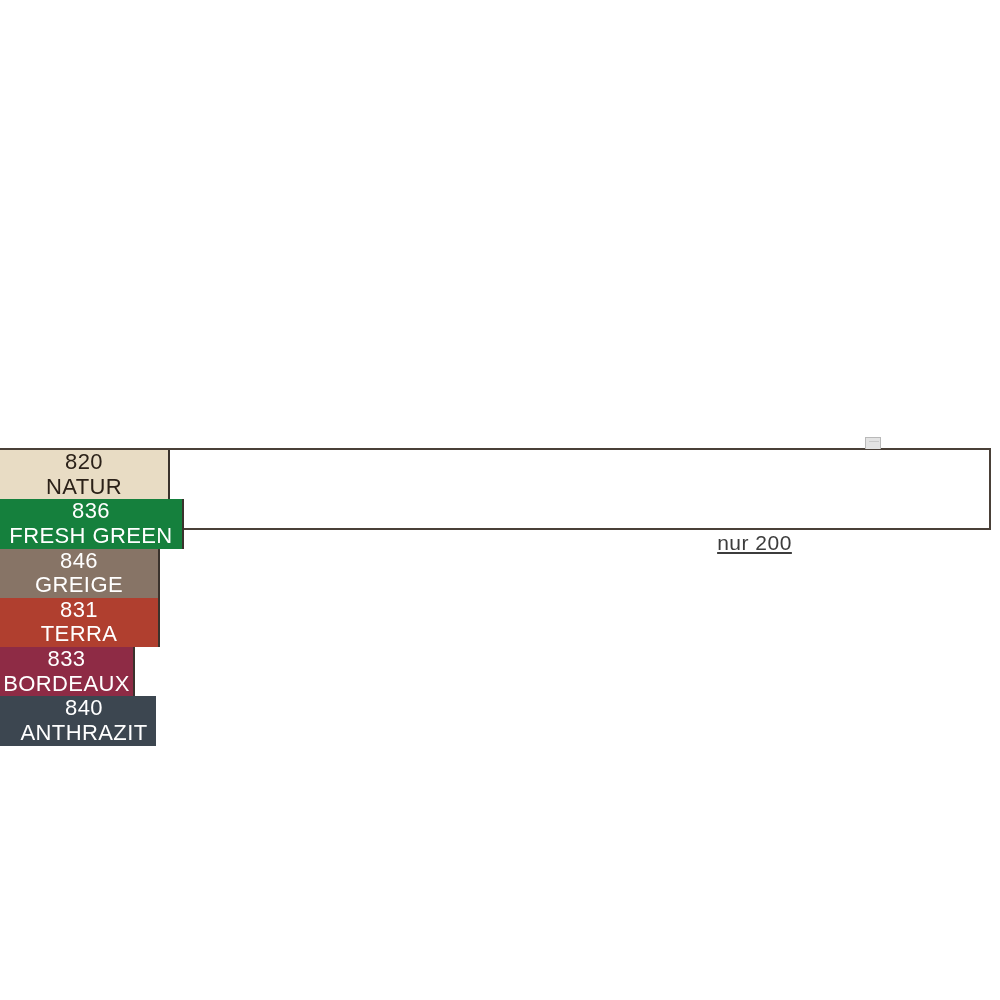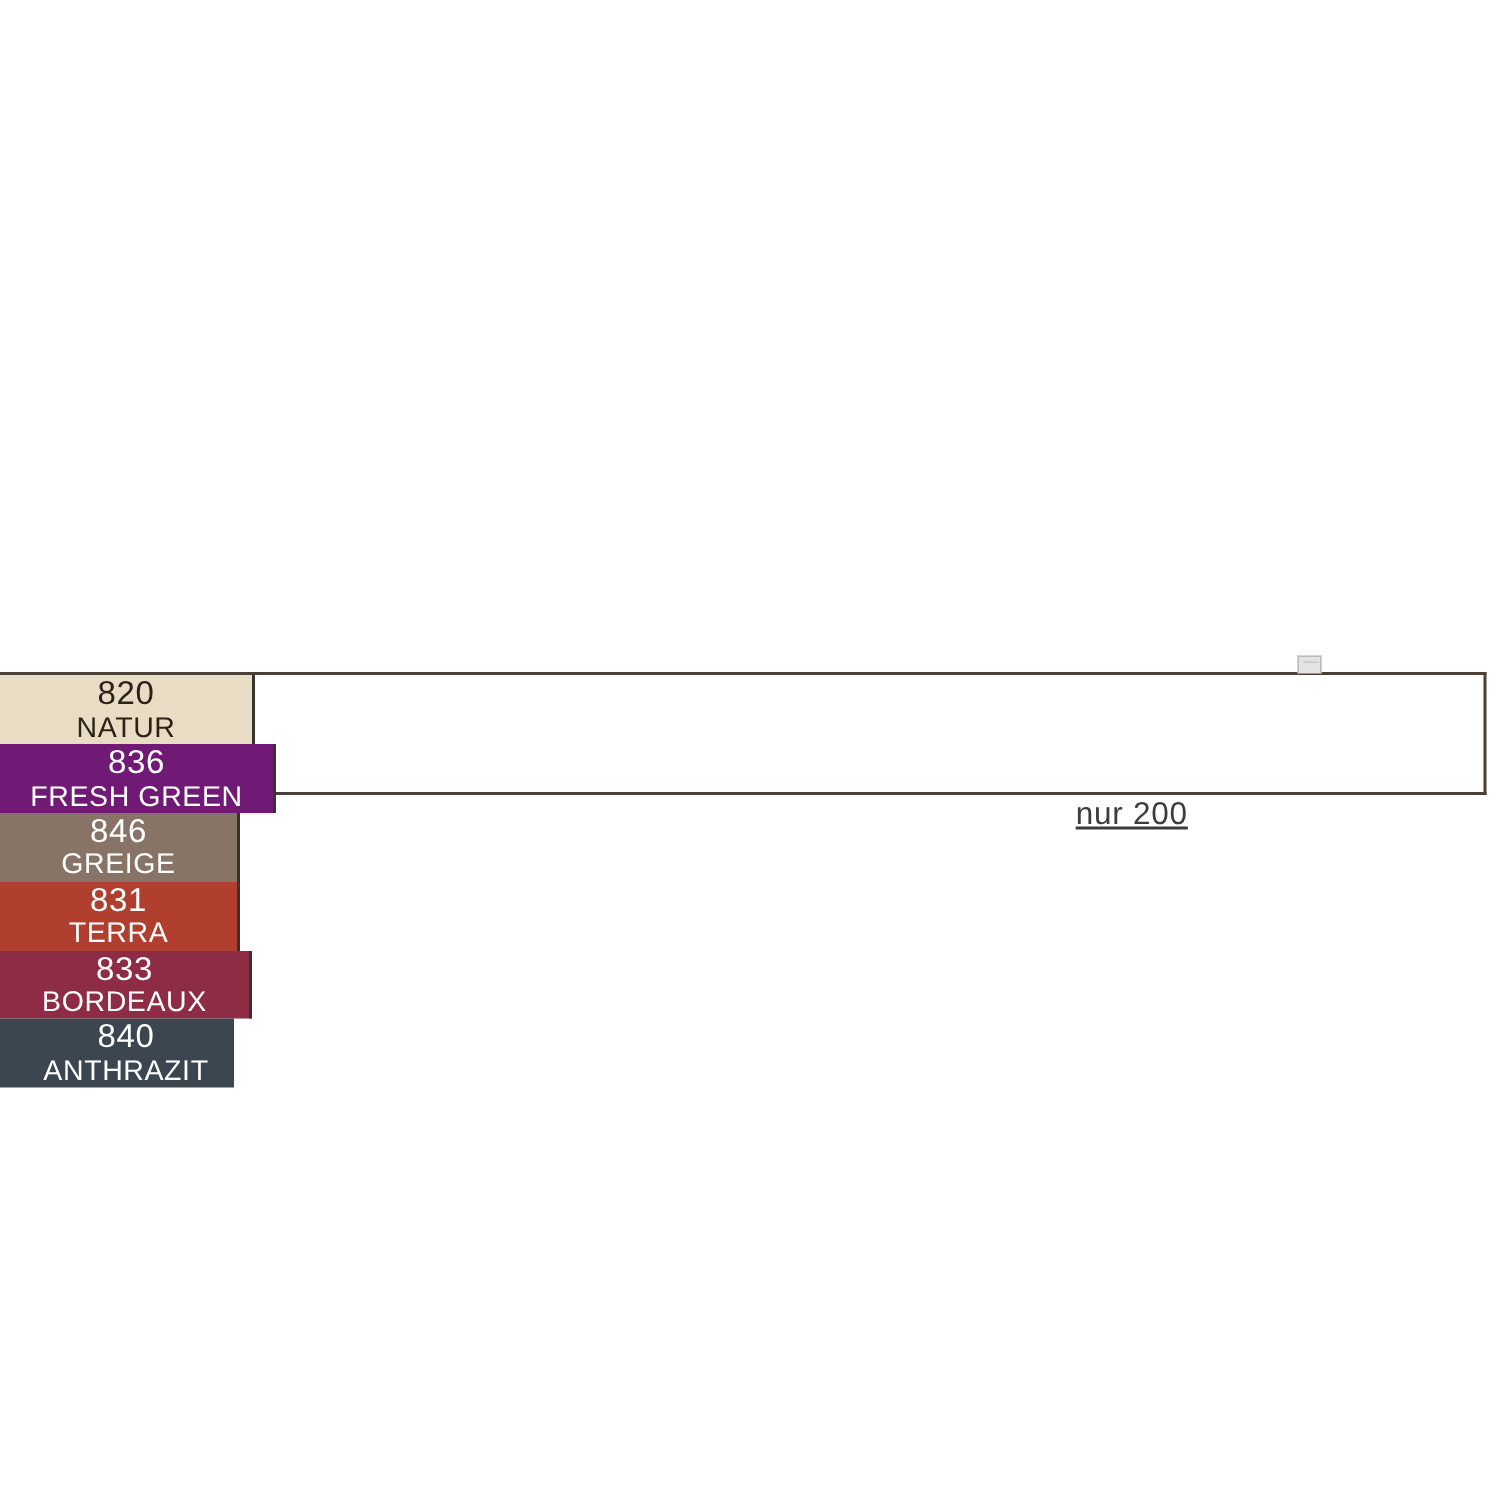--- a/index.html
+++ b/index.html
@@ -46,21 +46,21 @@
   .swatch:last-child {
     border-right: none;
     padding-left: 12px;
   }
 
   .swatch-code {
     font-size: 22px;
     font-weight: 400;
   }
   .swatch-name {
-    font-size: 19px;
+    font-size: 22px;
     font-weight: 400;
   }
 
   
   .sw-0 { width: 170px; }
   .sw-1 { width: 184px; }
   .sw-2 { width: 160px; }
   .sw-3 { width: 160px; justify-content: space-between; }
   .sw-4 { width: 161px; }
   .sw-5 { width: 156px; }
@@ -99,33 +99,33 @@
   }
 </style>
 </head>
 <body>
 
 <div id="swatch-strip">
     <div class="swatch sw-0" style="background: rgb(232, 220, 196); color: rgb(43, 33, 24); width: 170px;">
       <div class="swatch-code">820</div>
       <div class="swatch-name">NATUR</div>
     </div>
-    <div class="swatch sw-1" style="background: #701a75; color: rgb(255, 255, 255); width: 184px;">
+    <div class="swatch sw-1" style="background: #15803d; color: rgb(255, 255, 255); width: 184px;">
       <div class="swatch-code">836</div>
       <div class="swatch-name">FRESH GREEN</div>
     </div>
     <div class="swatch sw-2" style="background: rgb(135, 116, 102); color: rgb(255, 255, 255); width: 160px;">
       <div class="swatch-code">846</div>
       <div class="swatch-name">GREIGE</div>
     </div>
     <div class="swatch sw-3" style="background: rgb(176, 63, 47); color: rgb(255, 255, 255); width: 160px;">
       <div class="swatch-code">831</div>
       <div class="swatch-name">TERRA</div>
     </div>
-    <div class="swatch sw-4" style="background: rgb(142, 43, 69); color: rgb(255, 255, 255); width: 168px;">
+    <div class="swatch sw-4" style="background: rgb(142, 43, 69); color: rgb(255, 255, 255); width: 135px;">
       <div class="swatch-code">833</div>
       <div class="swatch-name">BORDEAUX</div>
     </div>
     <div class="swatch sw-5" style="background: rgb(60, 70, 80); color: rgb(255, 255, 255); width: 156px;">
       <div class="swatch-code">840</div>
       <div class="swatch-name">ANTHRAZIT</div>
     </div>
   </div>
 
 <div id="tab-notch"></div>

